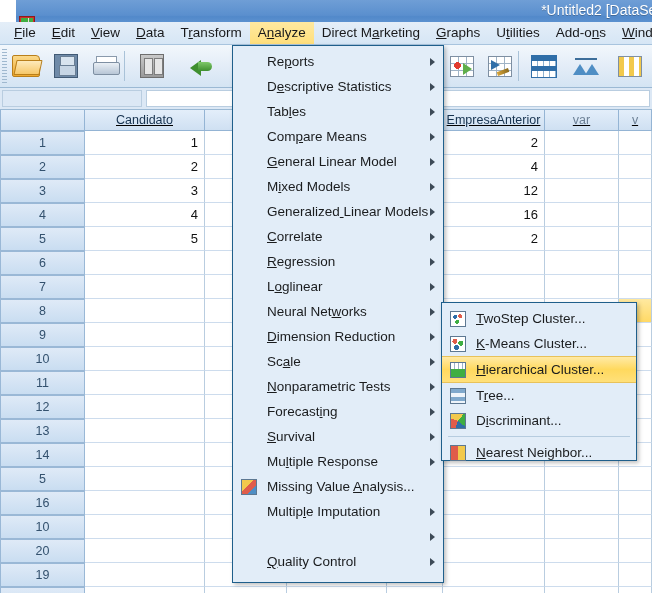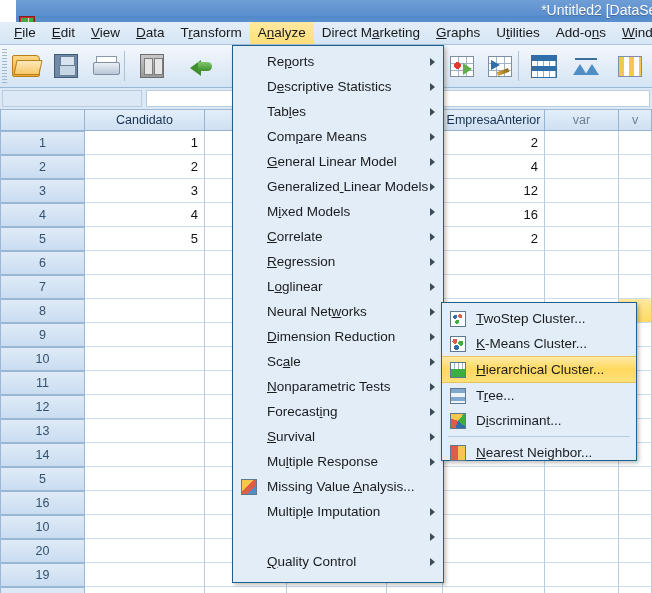--- a/index.html
+++ b/index.html
@@ -207,20 +207,21 @@
   }
 
   
   .grid {
     position: absolute; left: 0; top: 110px; width: 652px; height: 483px;
     background: #ffffff; overflow: hidden;
   }
   .gridhead {
     position: absolute; left: 0; top: 0; width: 652px; height: 21px;
     display: flex;
+    text-decoration: underline;
   }
   .hcell {
     height: 21px; box-sizing: border-box;
     background: linear-gradient(to bottom, #e3eefa, #cfe0f2);
     border-right: 1px solid #94b4d4; border-bottom: 1px solid #94b4d4;
     font-size: 12.5px; color: #16324f;
     display: flex; align-items: center; justify-content: center;
     white-space: nowrap; overflow: hidden;
   }
   .hcell.corner { width: 85px; border-left: 1px solid #94b4d4; }
@@ -602,25 +603,25 @@
       </div>
       <div class="menu-item">
         <span class="mlabel">Com<span class="u">p</span>are Means</span>
         <span class="arrow"></span>
       </div>
       <div class="menu-item">
         <span class="mlabel"><span class="u">G</span>eneral Linear Model</span>
         <span class="arrow"></span>
       </div>
       <div class="menu-item">
+        <span class="mlabel">M<span class="u">i</span>xed Models</span>
+        <span class="arrow"></span>
+      </div>
+      <div class="menu-item">
         <span class="mlabel">Generalized<span class="u"> </span>Linear Models</span>
-        <span class="arrow"></span>
-      </div>
-      <div class="menu-item">
-        <span class="mlabel">M<span class="u">i</span>xed Models</span>
         <span class="arrow"></span>
       </div>
       <div class="menu-item">
         <span class="mlabel"><span class="u">C</span>orrelate</span>
         <span class="arrow"></span>
       </div>
       <div class="menu-item">
         <span class="mlabel"><span class="u">R</span>egression</span>
         <span class="arrow"></span>
       </div>

